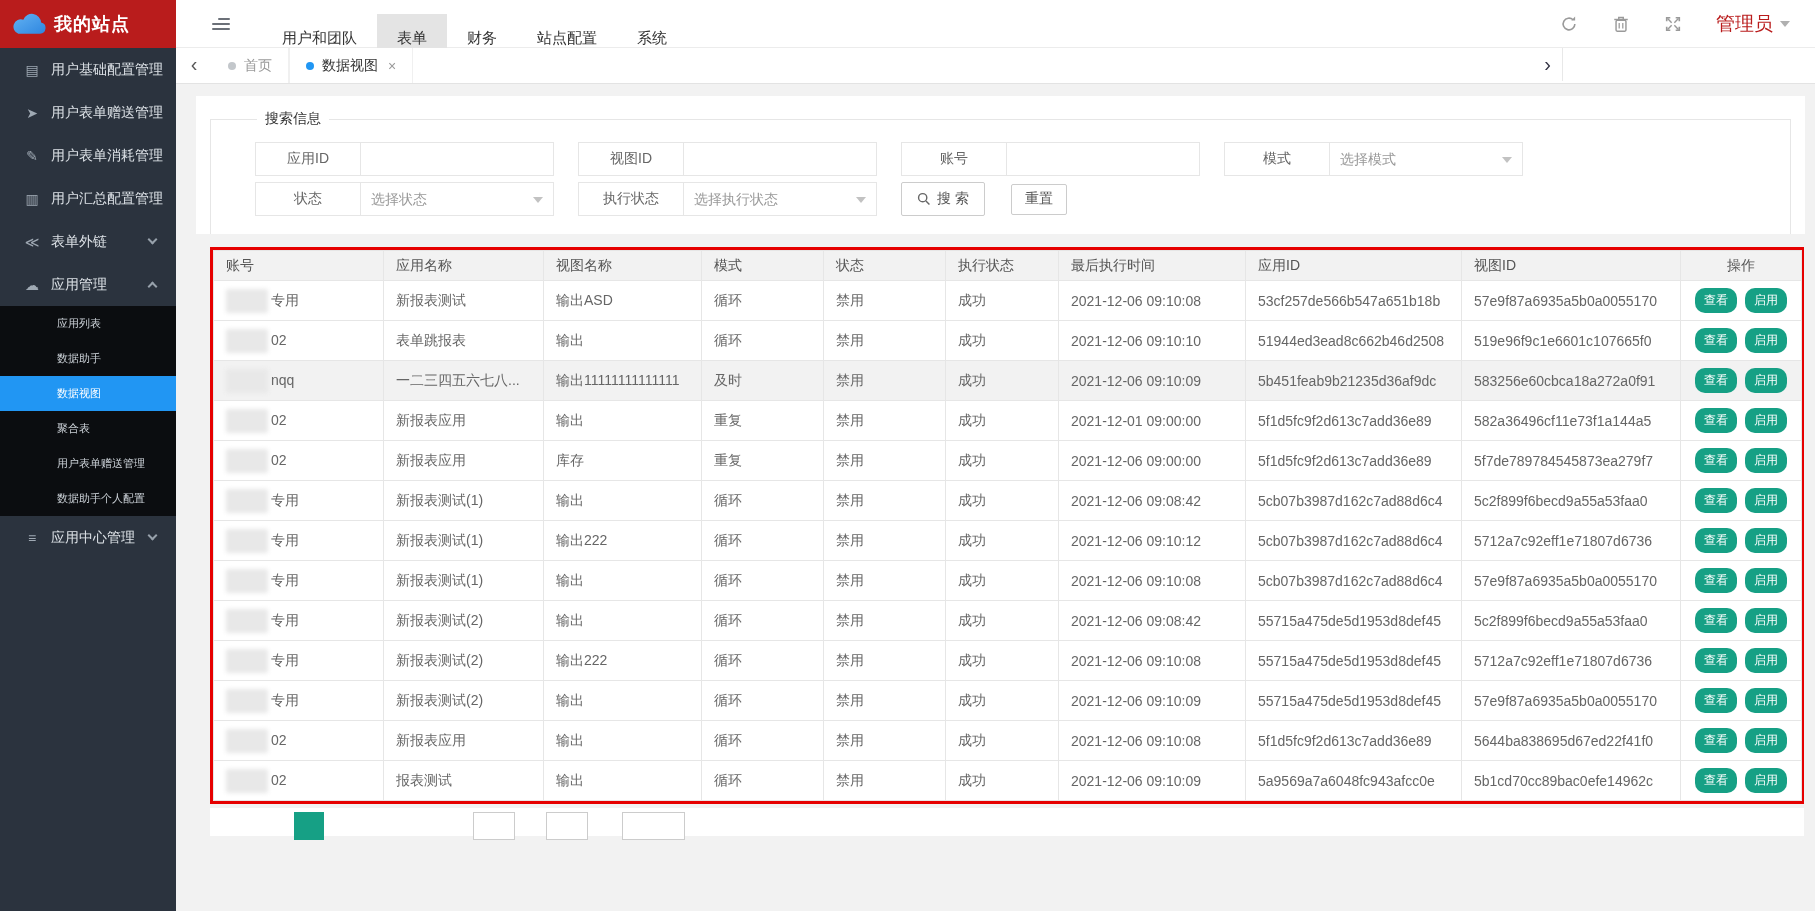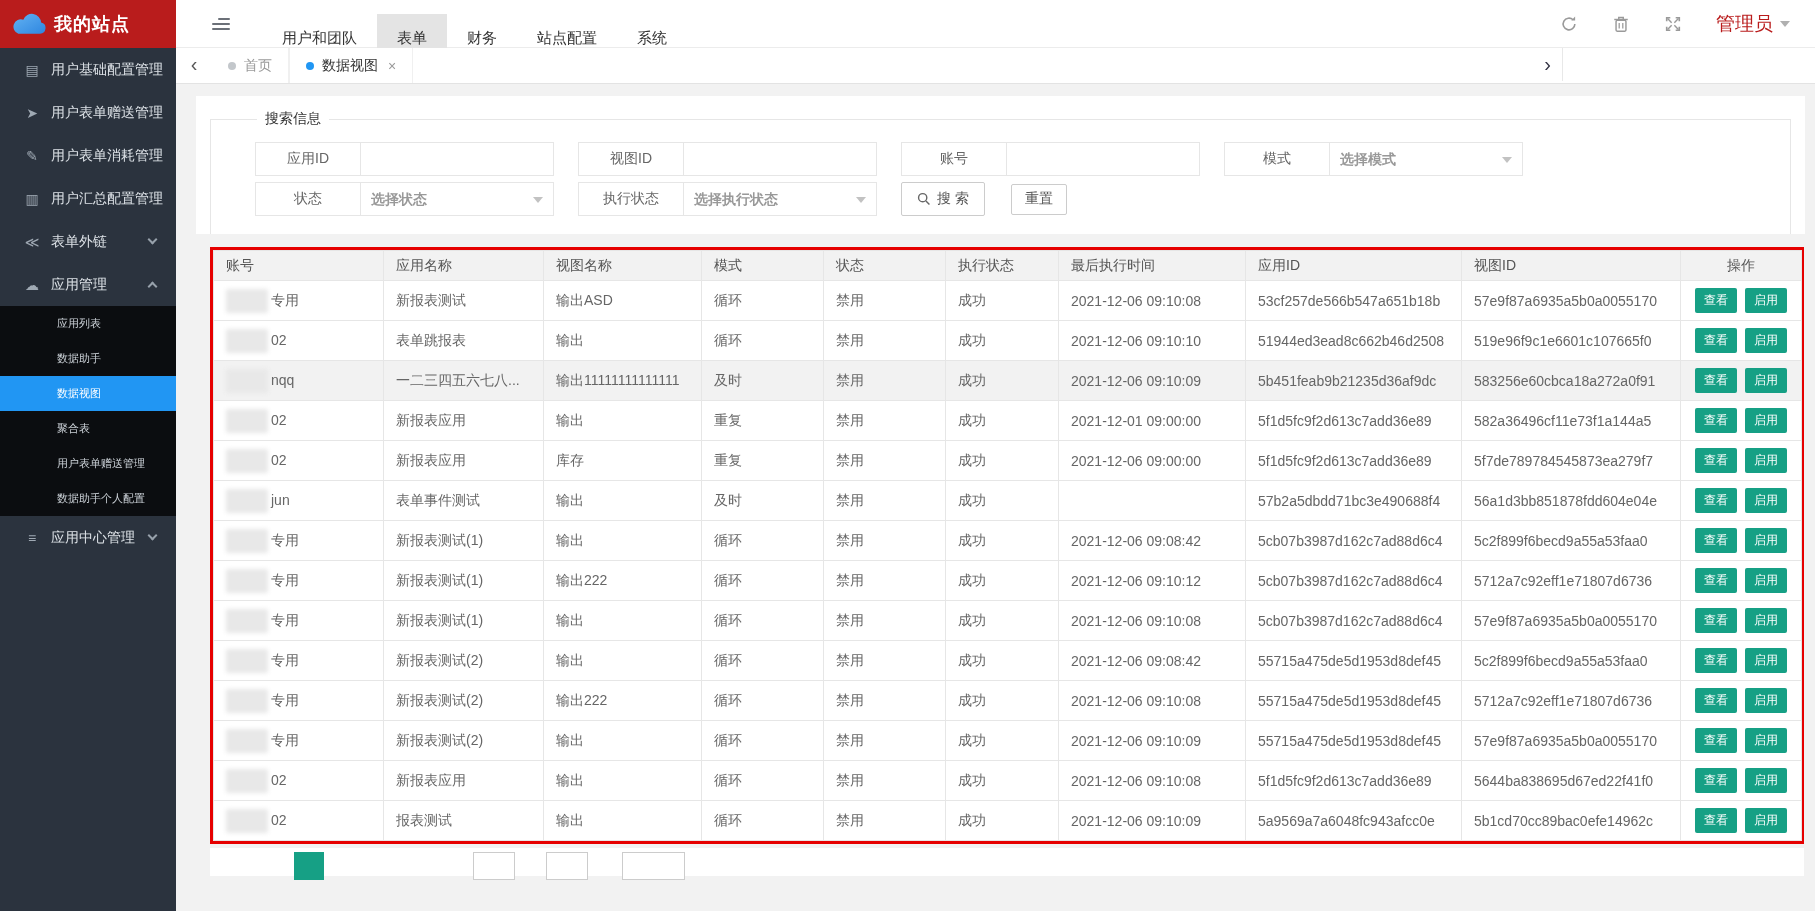--- a/index.html
+++ b/index.html
@@ -55,37 +55,37 @@
   .card { width:1609px; height:138px; background:#fff; padding-top:14px; overflow:hidden; }
   fieldset { margin:0 14px; border:1px solid #e6e6e6; padding:14px 0 12px 44px; }
   legend { font-size:14px; color:#333; padding:0 8px; margin-left:2px; }
   .frow { display:flex; align-items:center; margin-bottom:6px; }
   .fgroup { display:flex; height:34px; margin-right:24px; }
   .flabel { width:106px; border:1px solid #e6e6e6; background:#fff; display:flex; align-items:center;
     justify-content:center; color:#666; font-size:14px; }
   .finput { width:194px; height:34px; border:1px solid #e6e6e6; margin-left:-1px; padding:0 10px;
     font-size:14px; color:#333; outline:none; }
   .fselect { position:relative; width:194px; border:1px solid #e6e6e6; margin-left:-1px; cursor:pointer; }
-  .fselect .ph { line-height:32px; padding-left:10px; color:#999; font-size:14px; display:block;font-weight:bold; }
+  .fselect .ph { line-height:32px; padding-left:10px; color:#999; font-size:14px; display:block; }
   .fselect .caret { position:absolute; right:10px; top:14px; border-top-color:#c2c2c2; }
   .btn-search { height:34px; width:84px; display:inline-flex; align-items:center; justify-content:center;
     gap:6px; background:#fff; border:1px solid #ccc; border-radius:2px; font-size:14px; color:#555; cursor:pointer; }
   .btn-reset { height:31px; width:56px; margin-left:26px; background:#fff; border:1px solid #ccc;
     border-radius:2px; font-size:14px; color:#555; cursor:pointer; }
 
   .table-wrap { margin:13px 0 0 14px; width:1594px; border:3px solid var(--red); background:#fff; }
   table { width:100%; border-collapse:collapse; table-layout:fixed; }
   th { height:30px; background:#f2f2f2; font-weight:400; color:#555; text-align:left;
     padding-left:12px; font-size:14px; border:1px solid #e6e6e6; }
   td { height:40px; color:#666; font-size:14px; padding-left:12px; border:1px solid #e6e6e6;
     background:#fff; white-space:nowrap; overflow:hidden; }
   tr.hl td { background:#f2f2f2; }
   th.center, td.center { text-align:center; padding-left:0;margin-top:44px; }
   .btn-act { display:inline-block; background:var(--teal); color:#fff; font-size:12px;
-    padding:4px 9px; border-radius:2px; margin:0 4px; cursor:pointer; }
+    padding:4px 9px; border-radius:10px; margin:0 4px; cursor:pointer; }
   .blur { display:inline-block; width:42px; height:24px; background:#e8e8e8; border-radius:2px;
     filter:blur(2px); vertical-align:middle; margin-right:3px; }
 
   .pager { display:flex; margin:4px 0 0 14px; height:28px; background:#fff; width:1594px; padding-top:4px; }
   .pg { height:28px; border:1px solid #ccc; background:#fff; cursor:pointer; }
   .pg.active { background:var(--teal); border-color:var(--teal); color:#fff; font-size:13px;
     text-align:center; line-height:26px; }
 </style>
 </head>
 <body>
@@ -338,32 +338,20 @@
                 <td>库存</td>
                 <td>重复</td>
                 <td>禁用</td>
                 <td>成功</td>
                 <td>2021-12-06 09:00:00</td>
                 <td>5f1d5fc9f2d613c7add36e89</td>
                 <td>5f7de789784545873ea279f7</td>
                 <td class="center"><span class="btn-act">查看</span><span class="btn-act">启用</span></td>
               </tr>
               <tr>
-                <td><span class="blur"></span><span>jun</span></td>
-                <td>表单事件测试</td>
-                <td>输出</td>
-                <td>及时</td>
-                <td>禁用</td>
-                <td>成功</td>
-                <td></td>
-                <td>57b2a5dbdd71bc3e490688f4</td>
-                <td>56a1d3bb851878fdd604e04e</td>
-                <td class="center"><span class="btn-act">查看</span><span class="btn-act">启用</span></td>
-              </tr>
-              <tr>
                 <td><span class="blur"></span><span>专用</span></td>
                 <td>新报表测试(1)</td>
                 <td>输出</td>
                 <td>循环</td>
                 <td>禁用</td>
                 <td>成功</td>
                 <td>2021-12-06 09:08:42</td>
                 <td>5cb07b3987d162c7ad88d6c4</td>
                 <td>5c2f899f6becd9a55a53faa0</td>
                 <td class="center"><span class="btn-act">查看</span><span class="btn-act">启用</span></td>

